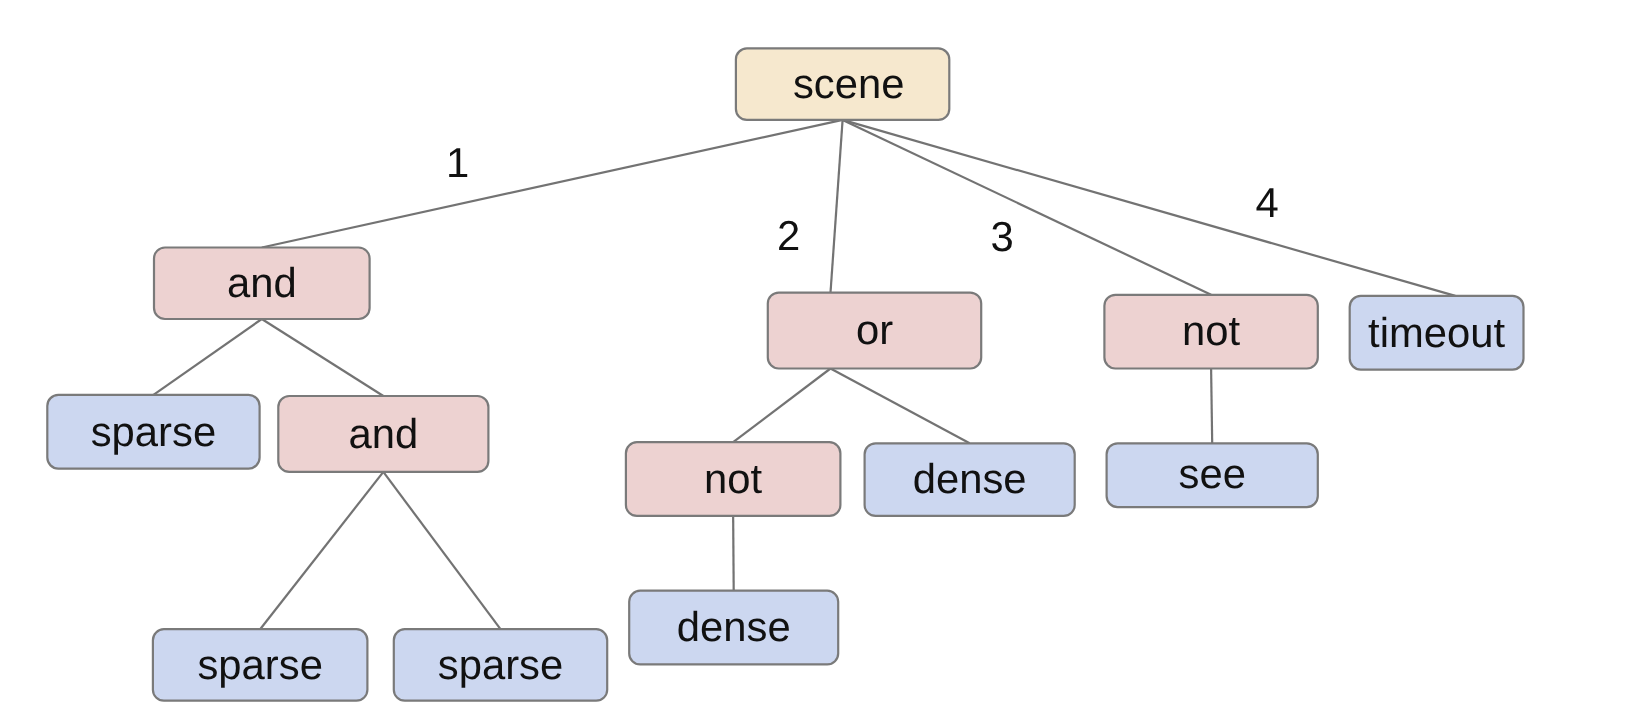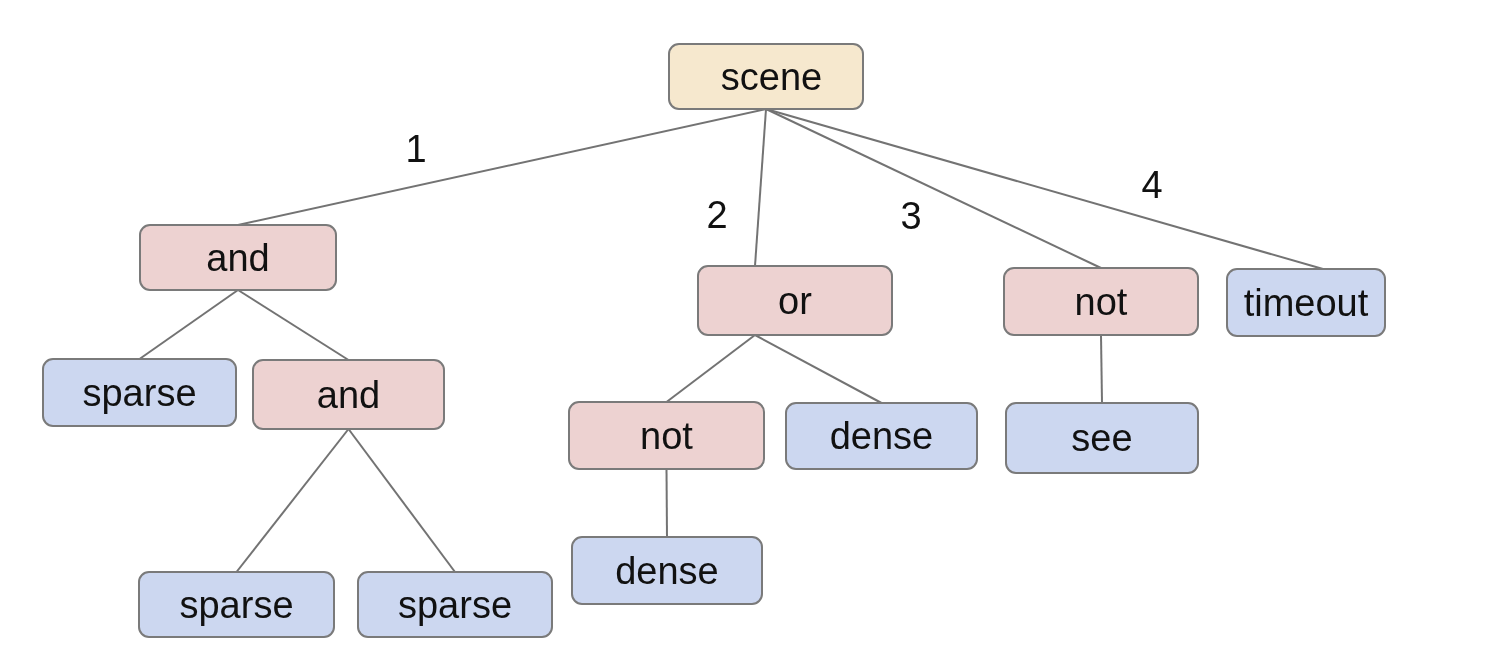--- a/index.html
+++ b/index.html
@@ -89,21 +89,21 @@
       </div>
       <div class="node operator" style="left: 252px; top: 359px; width: 193px; height: 71px;">
         <span>and</span>
       </div>
       <div class="node operator" style="left: 568px; top: 401px; width: 197px; height: 69px;">
         <span>not</span>
       </div>
       <div class="node leaf" style="left: 785px; top: 402px; width: 193px; height: 68px;">
         <span>dense</span>
       </div>
-      <div class="node leaf" style="left: 1005px; top: 402px; width: 194px; height: 72px;">
+      <div class="node leaf" style="left: 1005px; top: 402px; width: 194px; height: 60px;">
         <span>see</span>
       </div>
       <div class="node leaf" style="left: 138px; top: 571px; width: 197px; height: 67px;">
         <span>sparse</span>
       </div>
       <div class="node leaf" style="left: 357px; top: 571px; width: 196px; height: 67px;">
         <span>sparse</span>
       </div>
       <div class="node leaf" style="left: 571px; top: 536px; width: 192px; height: 69px;">
         <span>dense</span>

